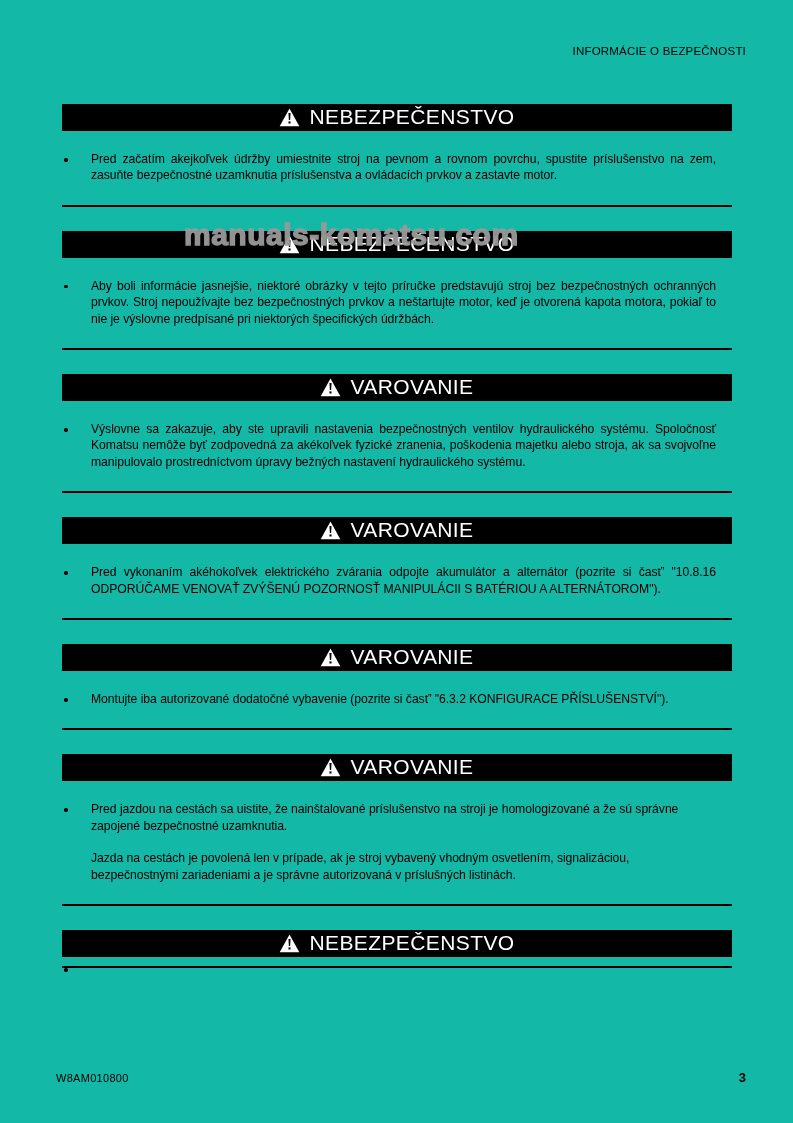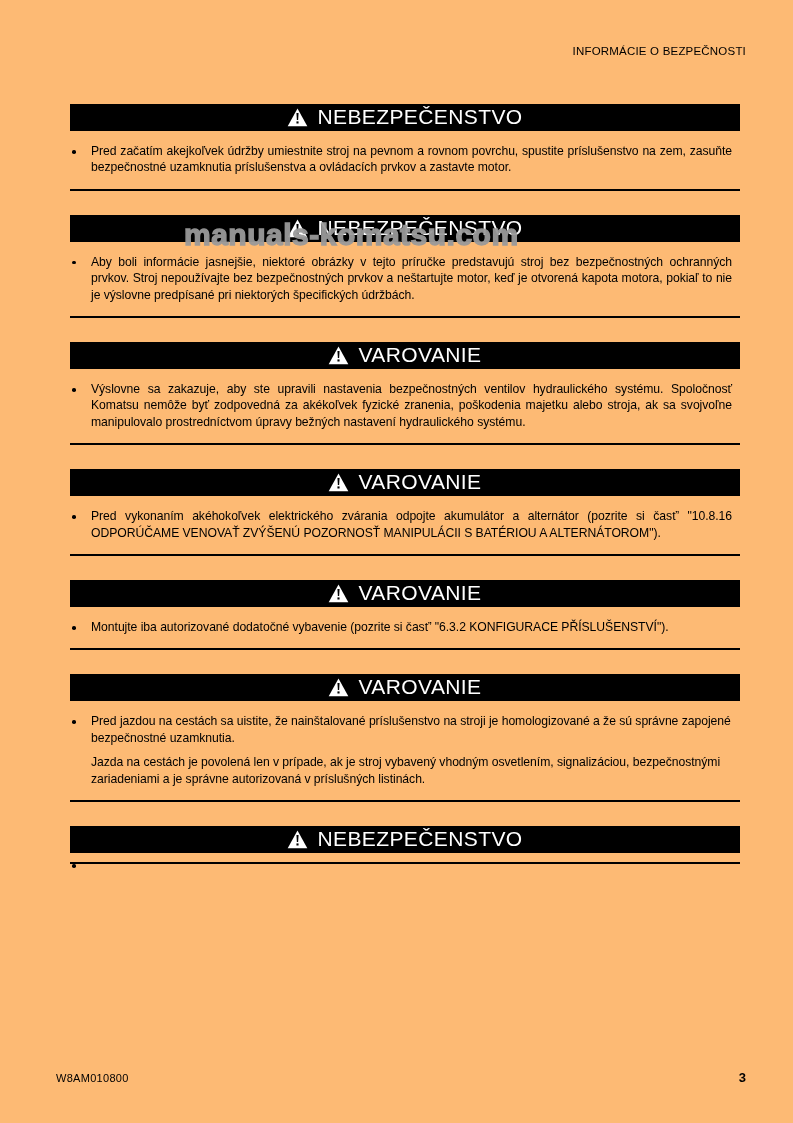--- a/index.html
+++ b/index.html
@@ -9,40 +9,40 @@
     background: #ffffff;
   }
   body {
     font-family: "Liberation Sans", sans-serif;
     color: #000000;
   }
   #page {
     position: relative;
     width: 793px;
     height: 1123px;
-    background: #fdba74;
+    background: #14b8a6;
     overflow: hidden;
     box-sizing: border-box;
   }
 
   
   #doc-header {
     position: absolute;
     top: 45px;
     right: 47px;
     font-size: 11.5px;
     letter-spacing: 0.2px;
     white-space: nowrap;
   }
 
   
   #boxes {
     position: absolute;
     top: 104px;
-    left: 70px;
+    left: 62px;
     width: 670px;
   }
 
   
   .alert {
     margin: 0 0 24px 0;
   }
   .alert:last-child { margin-bottom: 0; }
 
   .alert-banner {
@@ -95,21 +95,21 @@
     position: absolute;
     left: 2px;
     top: 7px;
     width: 3.5px;
     height: 3.5px;
     background: #000000;
     border-radius: 50%;
   }
   
   .alert-body li p {
-    margin: 8px;
+    margin: 16px;
   }
   .alert-body li p.nojust {
     text-align: left;
   }
 
   
   #watermark {
     position: absolute;
     top: 218px;
     left: 184px;

